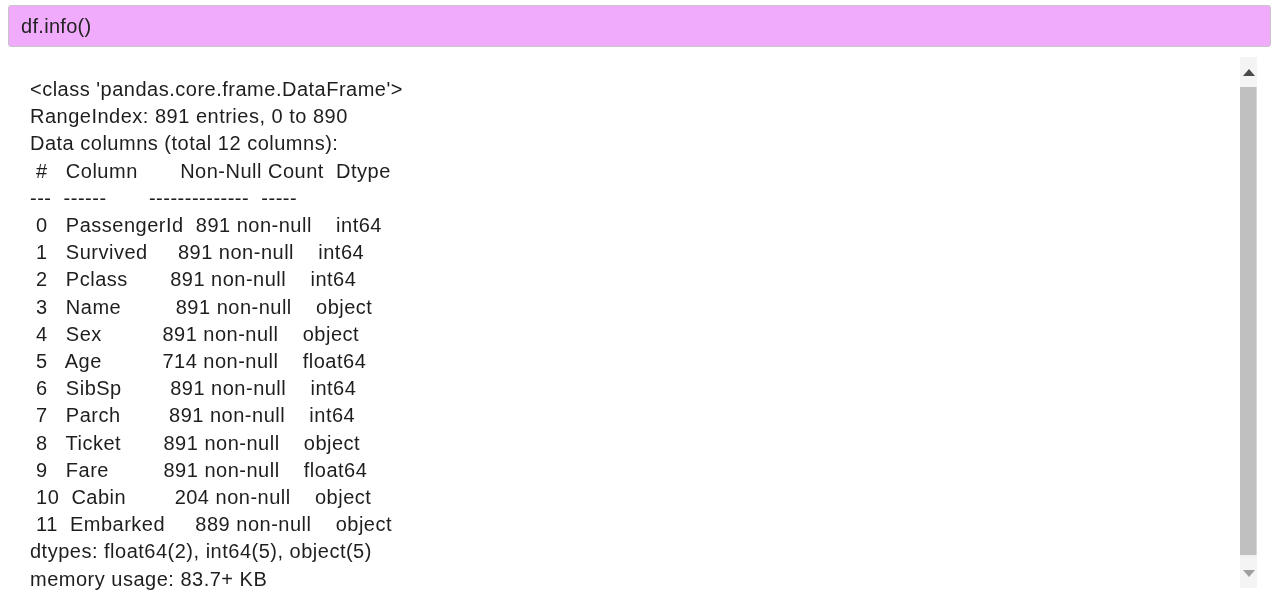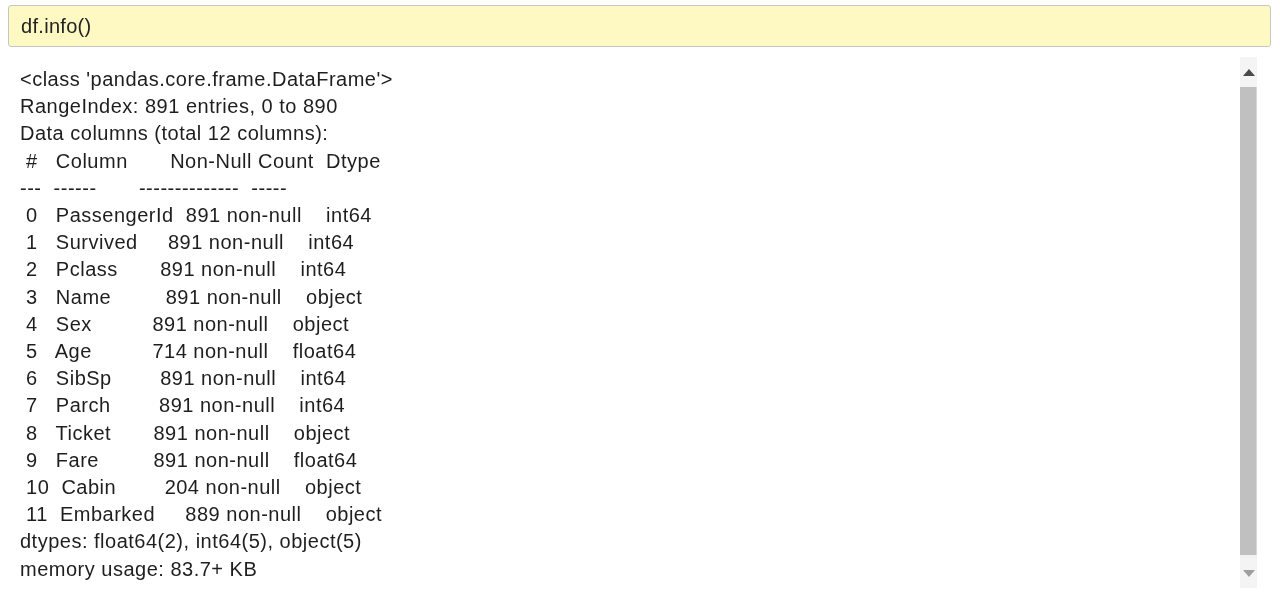--- a/index.html
+++ b/index.html
@@ -16,41 +16,41 @@
   }
 
   
   .code-input {
     position: absolute;
     left: 8px;
     top: 5px;
     width: 1263px;
     height: 42px;
     box-sizing: border-box;
-    background: #fef9c3;
+    background: #f0abfc;
     border: 1px solid #c6c6c6;
     border-radius: 3px;
     font-family: "Liberation Sans", sans-serif;
     font-size: 20px;
     letter-spacing: 0.3px;
     color: #222222;
     padding: 0 12px;
     outline: none;
   }
 
   
   .output-area {
     position: absolute;
     left: 0;
     top: 55px;
     width: 1280px;
     height: 534px;
   }
   .output-text {
-    margin: 6px;
+    margin: 16px;
     padding: 5px 0 0 14px;
     font-family: "Liberation Sans", sans-serif;
     font-size: 20px;
     line-height: 27.2px;
     letter-spacing: 0.5px;
     color: #1e1e1e;
     white-space: pre;
   }
 
   

